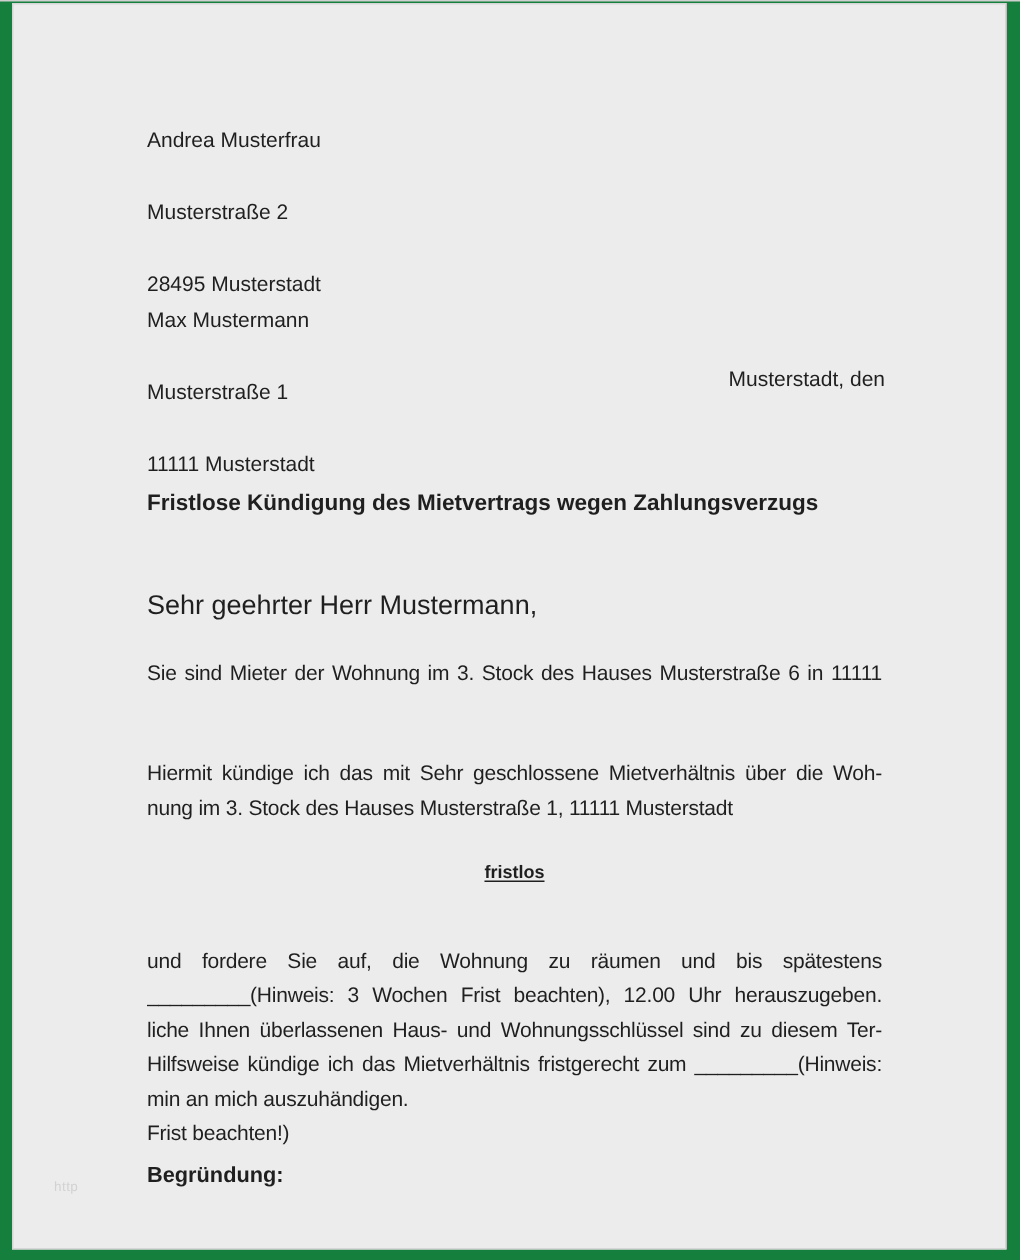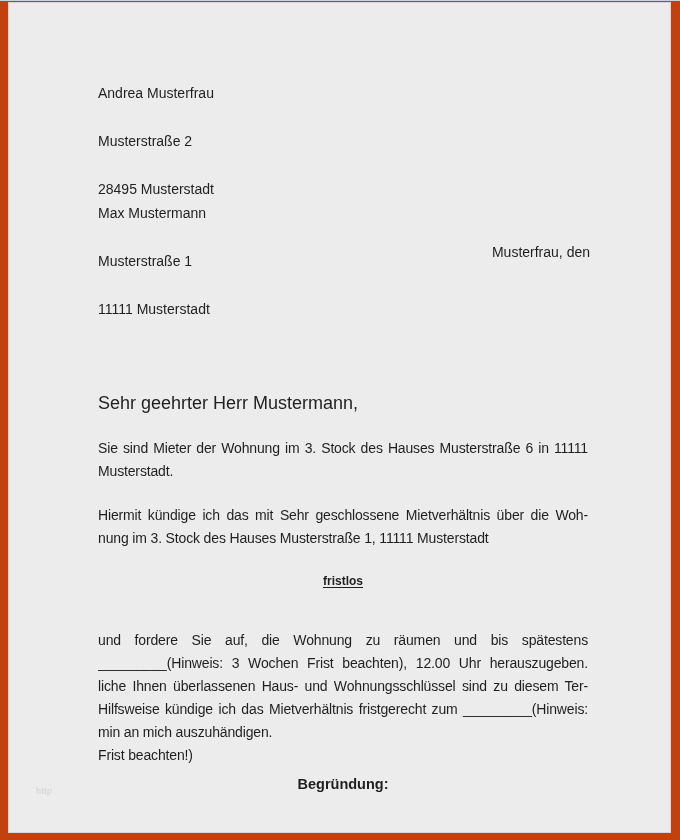--- a/index.html
+++ b/index.html
@@ -7,21 +7,21 @@
     width:680px; height:840px;
     background:#efefef;
     font-family:"Liberation Sans", sans-serif;
     color:#1f1f1f;
     position:relative;
     overflow:hidden;
   }
   .sheet {
     position:absolute; left:0; top:0;
     width:680px; height:840px;
-    background:#c2410c;
+    background:#15803d;
     border-top:1px solid #cfcfcf;
     box-sizing:border-box;
   }
   .frame {
     position:absolute; left:8px; top:1px;
     width:663px; height:831px;
     background:#ececec;
     border:1px solid #d6d6d6;
     box-sizing:border-box;
   }
@@ -71,21 +71,20 @@
     width:490px;
     text-align:center;
     font-size:12px;
     font-weight:700;
     line-height:23px;
   }
   .emph span { text-decoration:underline; text-underline-offset:2px; }
   .closing {
     left:98px; top:772px;
     width:490px;
-    text-align:center;
     font-size:14.5px;
     font-weight:700;
     line-height:23px;
   }
   .watermark {
     left:36px; top:785px;
     font-size:9px;
     color:#d2d2d2;
     letter-spacing:0.3px;
   }
@@ -101,28 +100,28 @@
     <div>Musterstraße 2</div>
     <div>28495 Musterstadt</div>
   </div>
 
   <div class="abs addr recipient">
     <div>Max Mustermann</div>
     <div>Musterstraße 1</div>
     <div>11111 Musterstadt</div>
   </div>
 
-  <div class="abs dateline">Musterfrau, den</div>
+  <div class="abs dateline">Musterstadt, den</div>
 
+  <div class="abs subject">Fristlose Kündigung des Mietvertrags wegen Zahlungsverzugs</div>
 
   <div class="abs salutation">Sehr geehrter Herr Mustermann,</div>
 
   <div class="abs bodyblock para1">
     <div class="bodyline just">Sie sind Mieter der Wohnung im 3. Stock des Hauses Musterstraße 6 in 11111</div>
-    <div class="bodyline">Musterstadt.</div>
   </div>
 
   <div class="abs bodyblock para2">
     <div class="bodyline just">Hiermit kündige ich das mit Sehr geschlossene Mietverhältnis über die Woh-</div>
     <div class="bodyline">nung im 3. Stock des Hauses Musterstraße 1, 11111 Musterstadt</div>
   </div>
 
   <div class="abs emph">
     <span>fristlos</span>
   </div>

